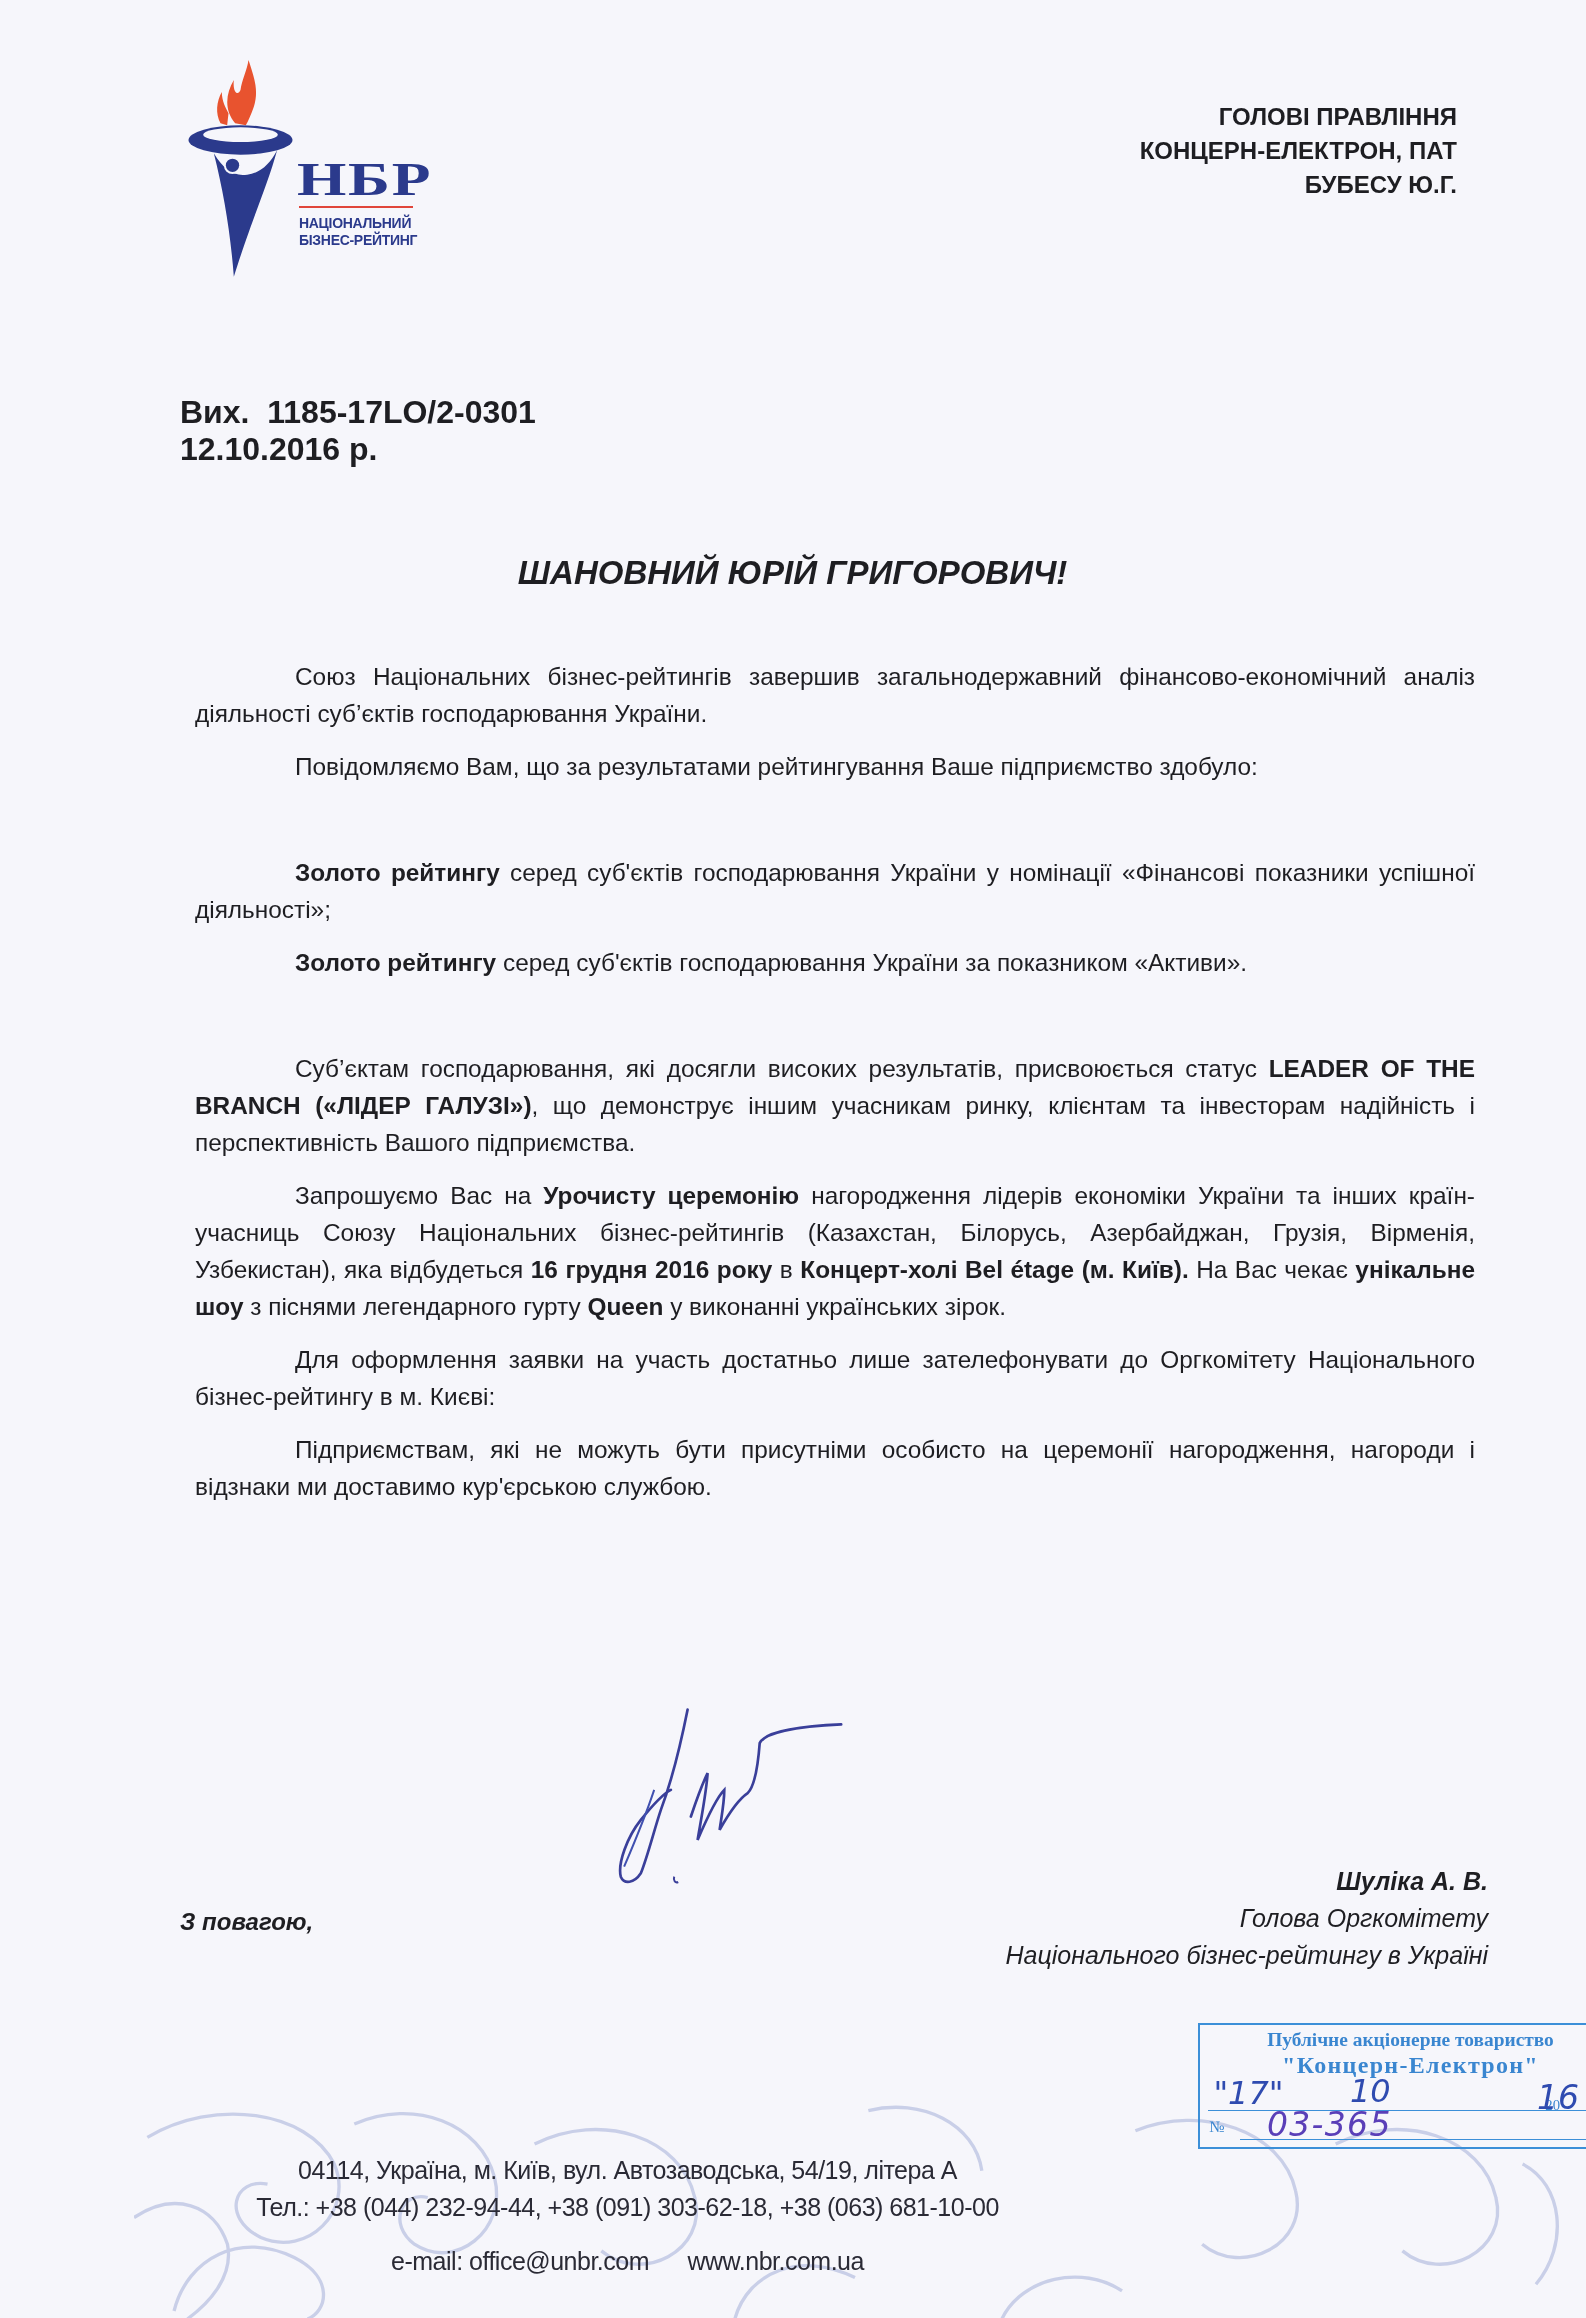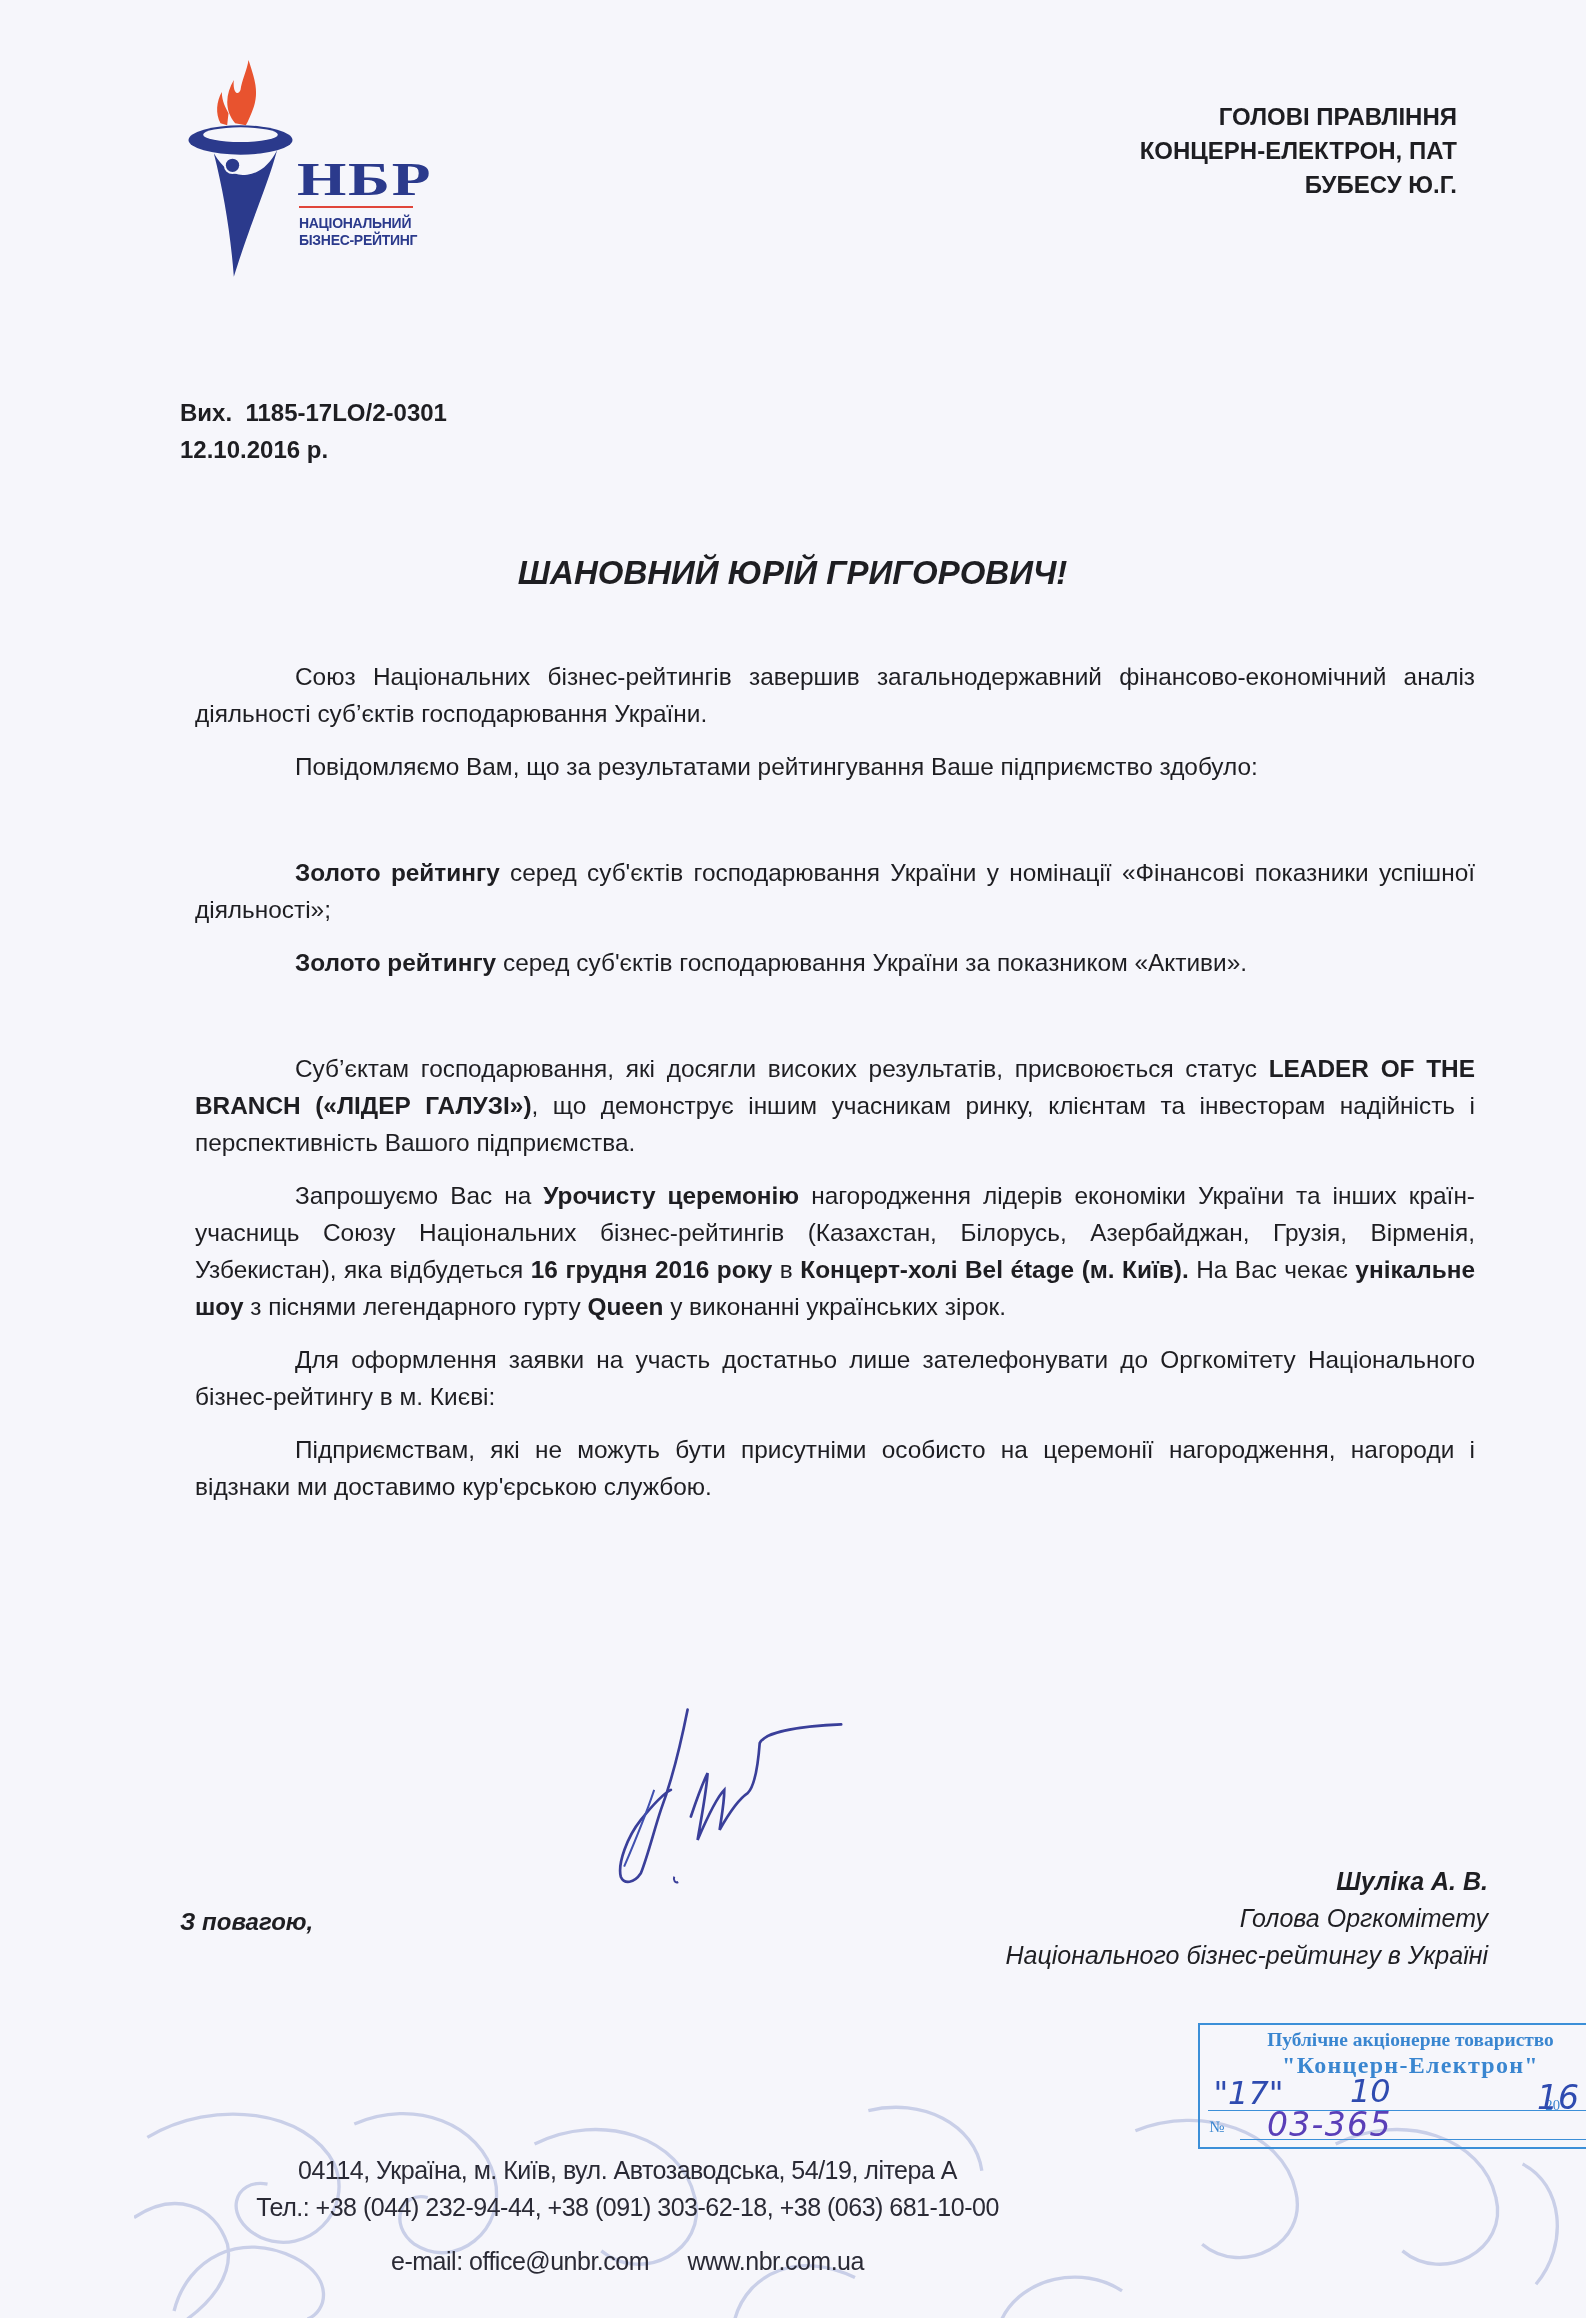--- a/index.html
+++ b/index.html
@@ -21,21 +21,21 @@
   .logo-line { position:absolute; left:112px; top:146px; width:114px; height:2px; background:#e0453a; }
   .logo-sub {
     position:absolute; left:112px; top:155px; font-weight:bold; font-size:14px;
     color:#2b3a8c; line-height:17.4px; letter-spacing:-0.3px;
   }
   
   .addressee {
     right:130px; top:100px; text-align:right; font-weight:bold; font-size:24px;
     line-height:34px; color:#1e1e22;
   }
-  .outgoing { left:180px; top:394px; font-weight:bold; font-size:24px; line-height:37px; }
+  .outgoing { left:180px; top:394px; font-weight:bold; font-size:32px; line-height:37px; }
   .salutation {
     left:0; width:1585px; top:554px; text-align:center;
     font-weight:bold; font-style:italic; font-size:33px; color:#1e1e22;
   }
   .body-text {
     left:179px; width:1312px; top:642px; font-size:24.4px; line-height:37px;
     text-align:justify;
   }
   .body-text p { margin:16px; }
   .indent { text-indent:100px; }

